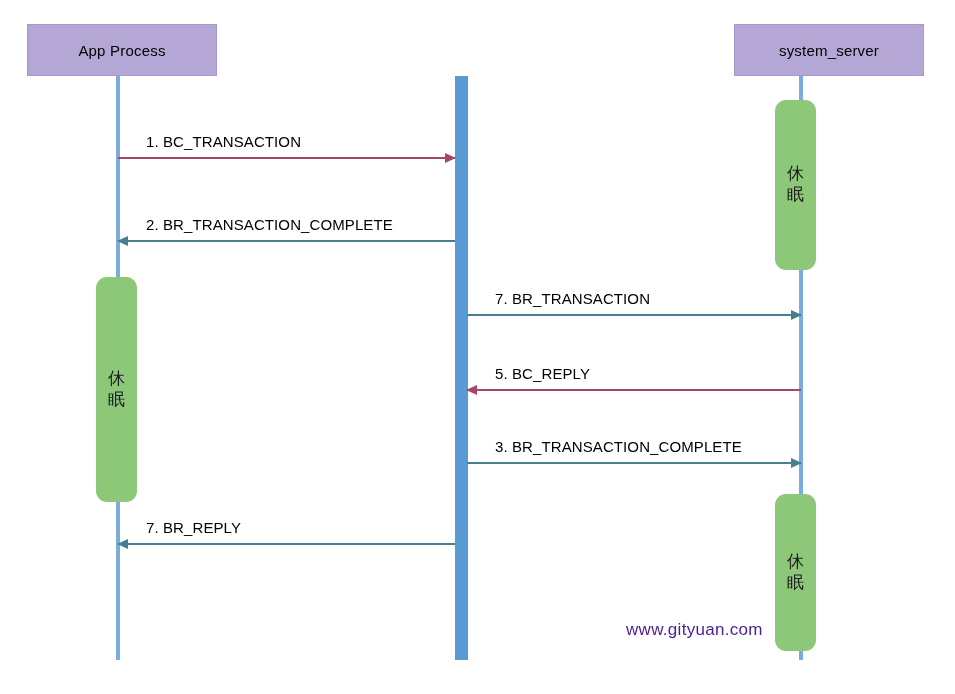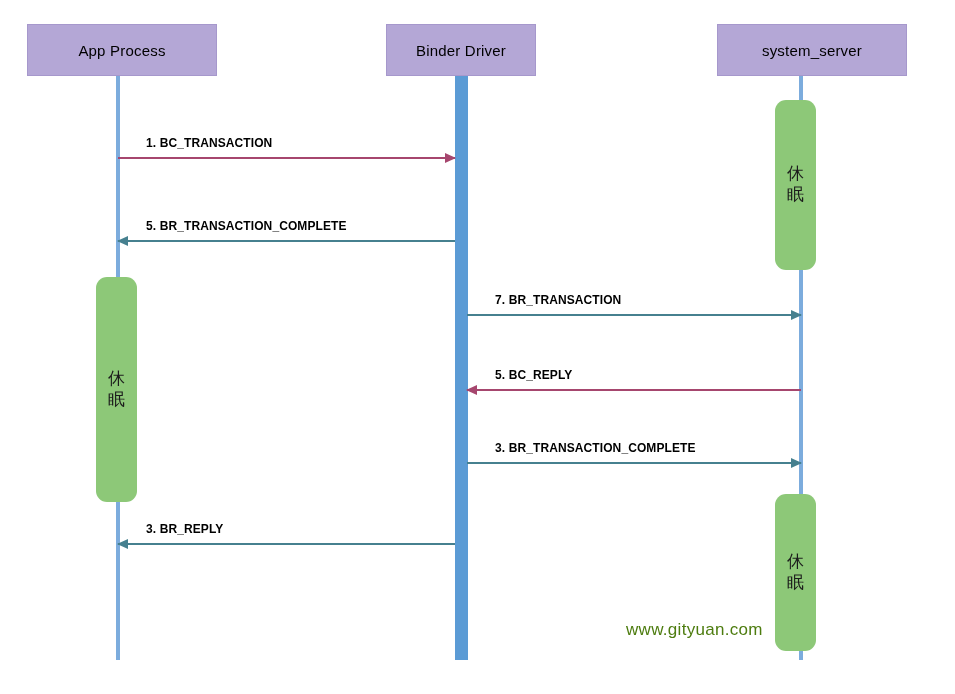--- a/index.html
+++ b/index.html
@@ -70,62 +70,59 @@
     border-top: 5px solid transparent;
     border-bottom: 5px solid transparent;
   }
   .msg.right .head { right: -1px; border-left-width: 11px; border-left-style: solid; }
   .msg.left  .head { left: -1px;  border-right-width: 11px; border-right-style: solid; }
 
   .msg .label {
     position: absolute;
     bottom: 7px;
     white-space: nowrap;
-    font-size: 12px;
-    font-weight: bold;
+    font-size: 15px;
+    font-weight: normal;
     color: #000000;
     letter-spacing: .1px;
     text-align: center;
   }
   .msg .label.anchor-left  { left: 28px; }
 
   
   .c-teal  .line { background: #46808f; }
   .c-teal  .head { border-left-color: #46808f; border-right-color: #46808f; }
   .c-plum  .line { background: #a6466e; }
   .c-plum  .head { border-left-color: #a6466e; border-right-color: #a6466e; }
 
   
   .watermark {
     position: absolute;
     font-size: 17px;
-    color: #4d7c0f;
+    color: #4c1d95;
     letter-spacing: .3px;
     white-space: nowrap;
     user-select: none;
   }
 </style>
 </head>
 <body>
 
 <div id="canvas">
 
   <div class="lifeline thin" style="left:116px; top:76px; height:594px;"></div>
   <div class="lifeline thick" style="left:455px; top:76px; height:591px;"></div>
   <div class="lifeline thin" style="left:799px; top:76px; height:614px;"></div>
 
   <div class="participant" style="left:27px; top:24px; width:190px; height:52px;">
     <span>App Process</span>
   </div>
 
-  <div class="participant" style="left:386px; top:24px; width:150px; height:52px;">
-    <span>Binder Driver</span>
-  </div>
 
-  <div class="participant" style="left:717px; top:24px; width:190px; height:52px;">
+  <div class="participant" style="left:734px; top:24px; width:190px; height:52px;">
     <span>system_server</span>
   </div>
 
   <div class="activation" style="left:775px; top:100px; width:41px; height:170px;">
     <span class="ch">休</span>
     <span class="ch">眠</span>
   </div>
 
   <div class="activation" style="left:96px; top:277px; width:41px; height:225px;">
     <span class="ch">休</span>
@@ -139,21 +136,21 @@
 
   <div class="msg right c-plum" style="left:118px; top:157px; width:337px;">
     <div class="line"></div>
     <div class="head"></div>
     <div class="label anchor-left">1. BC_TRANSACTION</div>
   </div>
 
   <div class="msg left c-teal" style="left:118px; top:240px; width:337px;">
     <div class="line"></div>
     <div class="head"></div>
-    <div class="label anchor-left">5. BR_TRANSACTION_COMPLETE</div>
+    <div class="label anchor-left">2. BR_TRANSACTION_COMPLETE</div>
   </div>
 
   <div class="msg right c-teal" style="left:467px; top:314px; width:334px;">
     <div class="line"></div>
     <div class="head"></div>
     <div class="label anchor-left">7. BR_TRANSACTION</div>
   </div>
 
   <div class="msg left c-plum" style="left:467px; top:389px; width:334px;">
     <div class="line"></div>
@@ -163,18 +160,18 @@
 
   <div class="msg right c-teal" style="left:467px; top:462px; width:334px;">
     <div class="line"></div>
     <div class="head"></div>
     <div class="label anchor-left">3. BR_TRANSACTION_COMPLETE</div>
   </div>
 
   <div class="msg left c-teal" style="left:118px; top:543px; width:337px;">
     <div class="line"></div>
     <div class="head"></div>
-    <div class="label anchor-left">3. BR_REPLY</div>
+    <div class="label anchor-left">7. BR_REPLY</div>
   </div>
 
   <div class="watermark" style="left:626px; top:620px;">www.gityuan.com</div>
 
 </div>
 
 </body></html>

